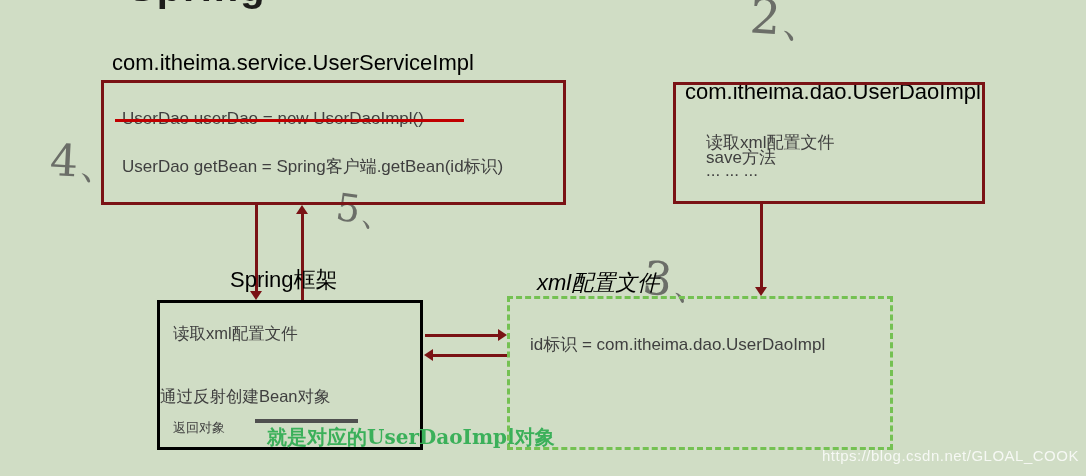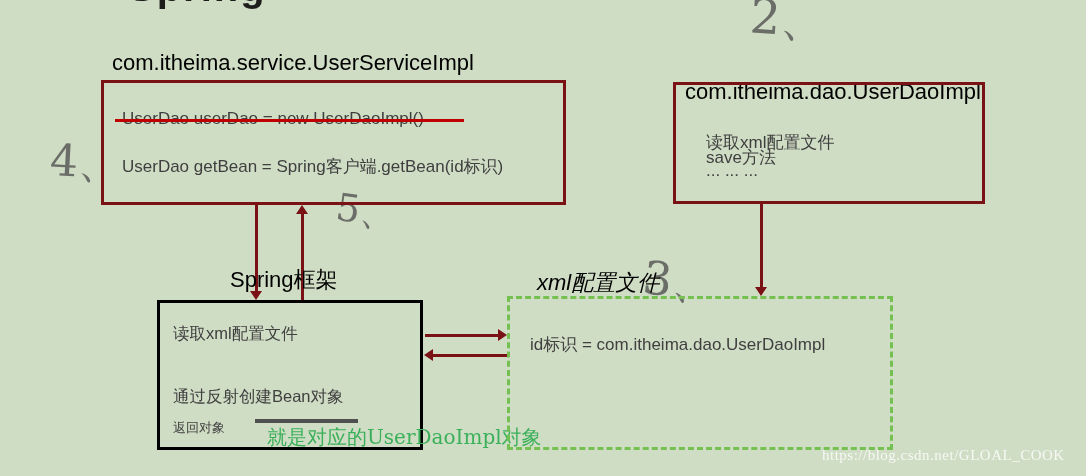--- a/index.html
+++ b/index.html
@@ -24,20 +24,21 @@
   .varrow.head-up::after{content:"";position:absolute;top:-9px;left:-5px;
     border:6.5px solid transparent;border-top:none;border-bottom:9px solid #7a1215;}
   .harrow{position:absolute;height:3px;background:#7a1215;}
   .harrow.head-right::after{content:"";position:absolute;right:-9px;top:-5px;
     border:6.5px solid transparent;border-right:none;border-left:9px solid #7a1215;}
   .harrow.head-left::after{content:"";position:absolute;left:-9px;top:-5px;
     border:6.5px solid transparent;border-left:none;border-right:9px solid #7a1215;}
   .annotation-green{
     position:absolute;color:#3bb05a;font-size:20px;white-space:nowrap;
     font-family:"DejaVu Serif","DejaVu Sans Mono",serif;
+    font-weight:bold;
   }
   .watermark{
     position:absolute;color:rgba(255,255,255,0.8);font-size:15px;white-space:nowrap;
     font-family:"Liberation Sans",sans-serif;letter-spacing:.5px;
   }
   .clip-heading{position:absolute;left:128px;top:0;width:180px;height:9px;overflow:hidden;}
   .clip-heading > span{display:block;font-size:40px;font-weight:bold;color:#1d1d1b;
     line-height:40px;margin-top:-33px;letter-spacing:2px;}
 </style>
 </head>
@@ -69,30 +70,30 @@
   </div>
 
   <div class="varrow head-down" style="left:255px;top:205px;height:86px;"></div>
   <div class="varrow head-up" style="left:301px;top:214px;height:86px;"></div>
 
   <div class="varrow head-down" style="left:760px;top:204px;height:83px;"></div>
 
   <div class="lbl" style="left:230px;top:265px;">Spring框架</div>
   <div class="box box-blue" style="left:157px;top:300px;width:266px;height:150px;">
     <span class="boxline" style="left:13px;top:20px;font-size:16.5px;">读取xml配置文件</span>
-    <span class="boxline" style="left:13px;top:83px;font-size:16.5px;">通过反射创建Bean对象</span>
+    <span class="boxline" style="left:0;top:83px;font-size:16.5px;">通过反射创建Bean对象</span>
     <span class="boxline" style="left:13px;top:116px;font-size:13px;">返回对象</span>
   </div>
 
   <div class="gray-line" style="left:255px;top:419px;width:103px;"></div>
   <div class="annotation-green" style="left:267px;top:424px;">就是对应的UserDaoImpl对象</div>
 
   <div class="harrow head-right" style="left:425px;top:334px;width:73px;"></div>
   <div class="harrow head-left" style="left:433px;top:354px;width:74px;"></div>
 
   <div class="lbl" style="left:537px;top:268px;font-style:italic;">xml配置文件</div>
   <div class="box box-dashed" style="left:507px;top:296px;width:386px;height:154px;">
     <span class="boxline" style="left:20px;top:34px;">id标识 = com.itheima.dao.UserDaoImpl</span>
   </div>
 
-  <div class="watermark" style="left:822px;top:447px;font-family:Liberation Serif, serif;">https://blog.csdn.net/GLOAL_COOK</div>
+  <div class="watermark" style="left:822px;top:447px;">https://blog.csdn.net/GLOAL_COOK</div>
 
 </div>
 
 </body></html>

